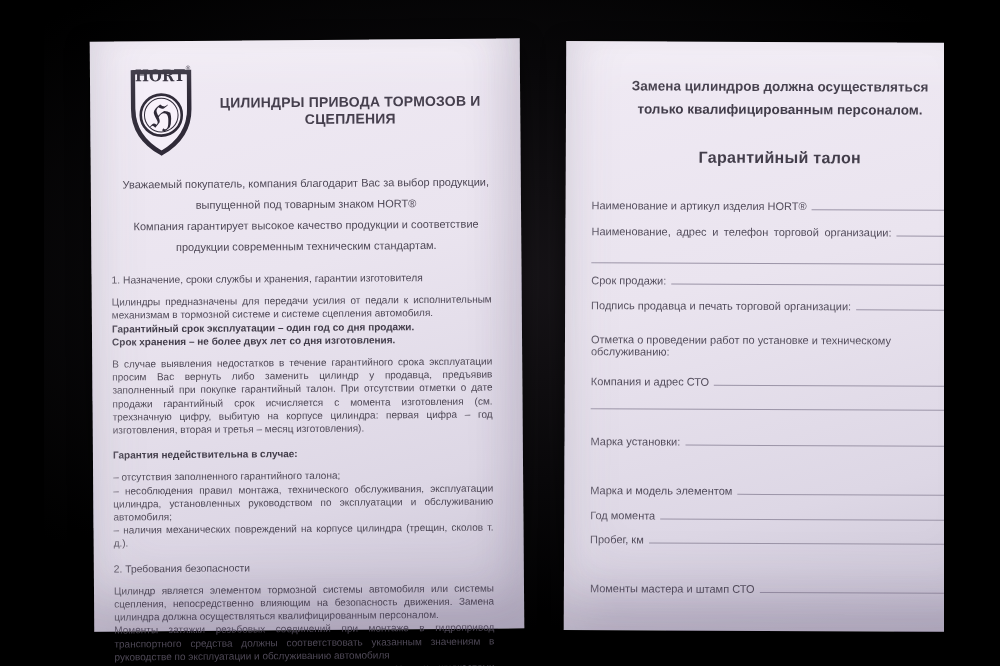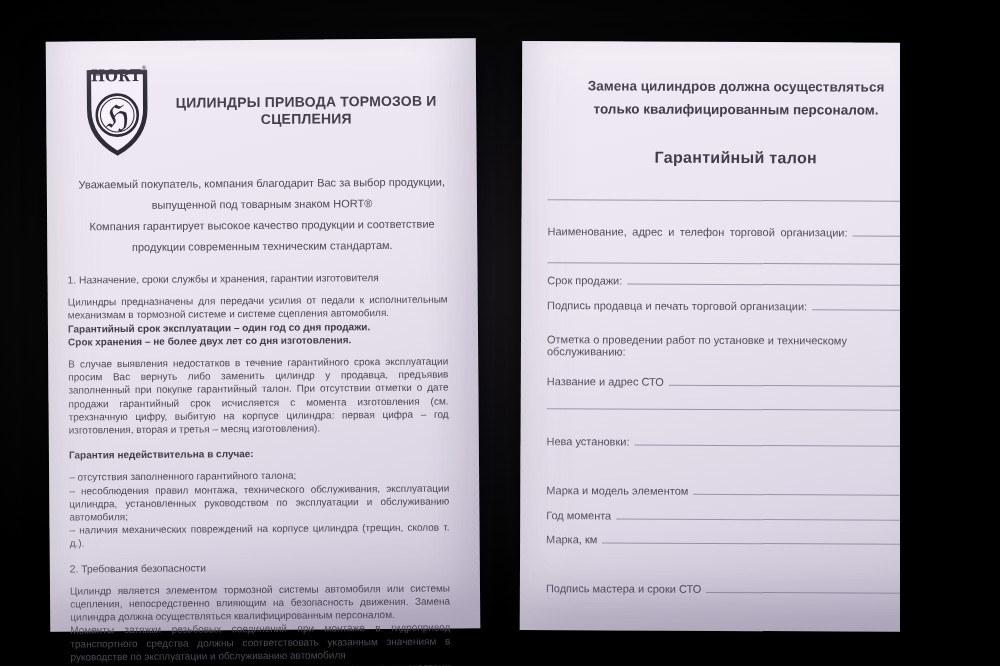--- a/index.html
+++ b/index.html
@@ -1,19 +1,20 @@
 <!DOCTYPE html>
 <html><head>
 <meta charset="utf-8">
 <style>
   html,body { margin:0; padding:0; background:#000; }
   .stage {
     position:relative; width:900px; height:666px; overflow:hidden;
     background: radial-gradient(ellipse 70% 55% at 50% 42%, #181519 0%, #0a090b 55%, #000 100%);
     font-family: "Liberation Sans", "DejaVu Sans", sans-serif;
+    margin-left: 44px;
   }
   .page {
     position:absolute;
     background: linear-gradient(165deg, #f0eaf4 0%, #eae4ef 40%, #ddd7e5 75%, #c9c3d4 100%);
     color:#4e4856;
     box-shadow: 0 6px 22px rgba(0,0,0,0.6);
   }
   .page::after {
     content:""; position:absolute; inset:0; pointer-events:none;
     box-shadow: inset -10px -24px 40px rgba(70,60,95,0.14), inset 0 -45px 60px rgba(70,60,95,0.14), inset 18px 20px 45px rgba(255,255,255,0.28);
@@ -106,20 +107,21 @@
   <div class="page right-page">
 
     <div class="rp-warning">
       <span>Замена цилиндров должна осуществляться</span>
       <span>только квалифицированным персоналом.</span>
     </div>
 
     <div class="rp-title">Гарантийный талон</div>
 
     <div class="frow" style="top:158px">
+      <span class="lbl">Наименование и артикул изделия HORT®</span>
       <span class="fline"></span>
     </div>
 
     <div class="frow wide" style="top:184px">
       <span class="lbl">Наименование, адрес и телефон торговой организации:</span>
       <span class="fline"></span>
     </div>
     <div class="fullline" style="top:221px"></div>
 
     <div class="frow" style="top:233px">
@@ -128,43 +130,43 @@
     </div>
 
     <div class="frow" style="top:258px">
       <span class="lbl">Подпись продавца и печать торговой организации:</span>
       <span class="fline"></span>
     </div>
 
     <div class="fheading" style="top:292px">Отметка о проведении работ по установке и техническому обслуживанию:</div>
 
     <div class="frow" style="top:334px">
-      <span class="lbl">Название и адрес СТО</span>
+      <span class="lbl">Компания и адрес СТО</span>
       <span class="fline"></span>
     </div>
     <div class="fullline" style="top:367px"></div>
 
     <div class="frow" style="top:394px">
-      <span class="lbl">Нева установки:</span>
+      <span class="lbl">Марка установки:</span>
       <span class="fline"></span>
     </div>
 
     <div class="frow" style="top:443px">
       <span class="lbl">Марка и модель элементом</span>
       <span class="fline"></span>
     </div>
 
     <div class="frow" style="top:468px">
       <span class="lbl">Год момента</span>
       <span class="fline"></span>
     </div>
 
     <div class="frow" style="top:492px">
-      <span class="lbl">Марка, км</span>
+      <span class="lbl">Пробег, км</span>
       <span class="fline"></span>
     </div>
 
     <div class="frow" style="top:541px">
-      <span class="lbl">Подпись мастера и сроки СТО</span>
+      <span class="lbl">Моменты мастера и штамп СТО</span>
       <span class="fline"></span>
     </div>
   </div>
 </div>
 
 </body></html>

